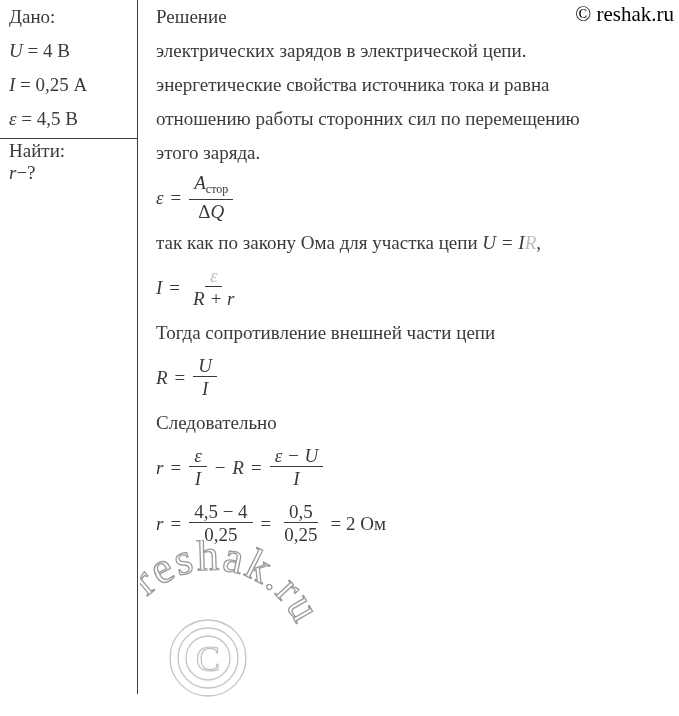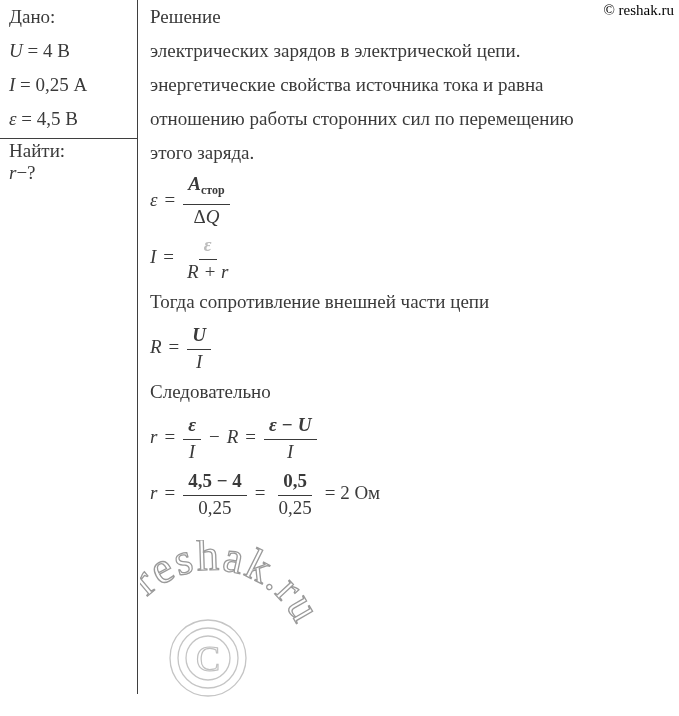--- a/index.html
+++ b/index.html
@@ -21,41 +21,41 @@
   .hsep {
     position: absolute; left: 0; top: 138px;
     width: 137px; height: 1px;
     background: #3f3f3f;
   }
 
   .left-col { position: absolute; left: 9px; top: 0; width: 122px; z-index: 1; }
   .left-col .ln { line-height: 34px; white-space: nowrap; }
   .find-block { position: absolute; left: 9px; top: 140px; width: 122px; z-index: 1; }
 
-  .right-col { position: absolute; left: 150px; top: 0; width: 522px; z-index: 1; }
+  .right-col { position: absolute; left: 156px; top: 0; width: 522px; z-index: 1; }
   .right-col .ln { line-height: 34px; white-space: nowrap; }
 
   .copyright {
     position: absolute; top: 2px; right: 5px;
-    font-size: 15px; color: #000000; z-index: 2;
+    font-size: 21px; color: #000000; z-index: 2;
     white-space: nowrap;
   }
 
   .it { font-style: italic; }
   .faded { color: #bdbdbd; }
 
   .formula {
     display: flex; align-items: center; gap: 7px;
     min-height: 56px; margin: 0; white-space: nowrap;
   }
   .frac {
     display: inline-flex; flex-direction: column; align-items: center;
     vertical-align: middle; margin: 0 1px;
   }
-  .frac .num { padding: 0 5px; line-height: 28px; border-bottom: 1.5px solid #3a3a3a; text-align: center; font-weight: bold; }
+  .frac .num { padding: 0 5px; line-height: 20px; border-bottom: 1.5px solid #3a3a3a; text-align: center; }
   .frac .den { padding: 0 5px; line-height: 24px; }
   .sub { font-size: 12px; font-style: normal; vertical-align: -4px; letter-spacing: 0; }
 
   .hence { line-height: 30px; }
 
   .answer {
     position: absolute; left: 6px; top: 729px;
     font-size: 19.5px; line-height: 24px; z-index: 1;
     white-space: nowrap;
     margin-top: 23px;
@@ -114,20 +114,24 @@
 
   <div class="formula">
     <span class="it">ε</span>
     <span>=</span>
     <span class="frac">
       <span class="num"><span class="it">A</span><span class="sub">стор</span></span>
       <span class="den"><span>Δ</span><span class="it">Q</span></span>
     </span>
   </div>
 
+  <div class="ln">
+    <span>так как по закону Ома для участка цепи</span>
+    <span class="it">U = I</span><span class="it faded">R</span><span>,</span>
+  </div>
 
   <div class="formula">
     <span class="it">I</span>
     <span>=</span>
     <span class="frac">
       <span class="num it faded">ε</span>
       <span class="den it">R + r</span>
     </span>
   </div>
 

